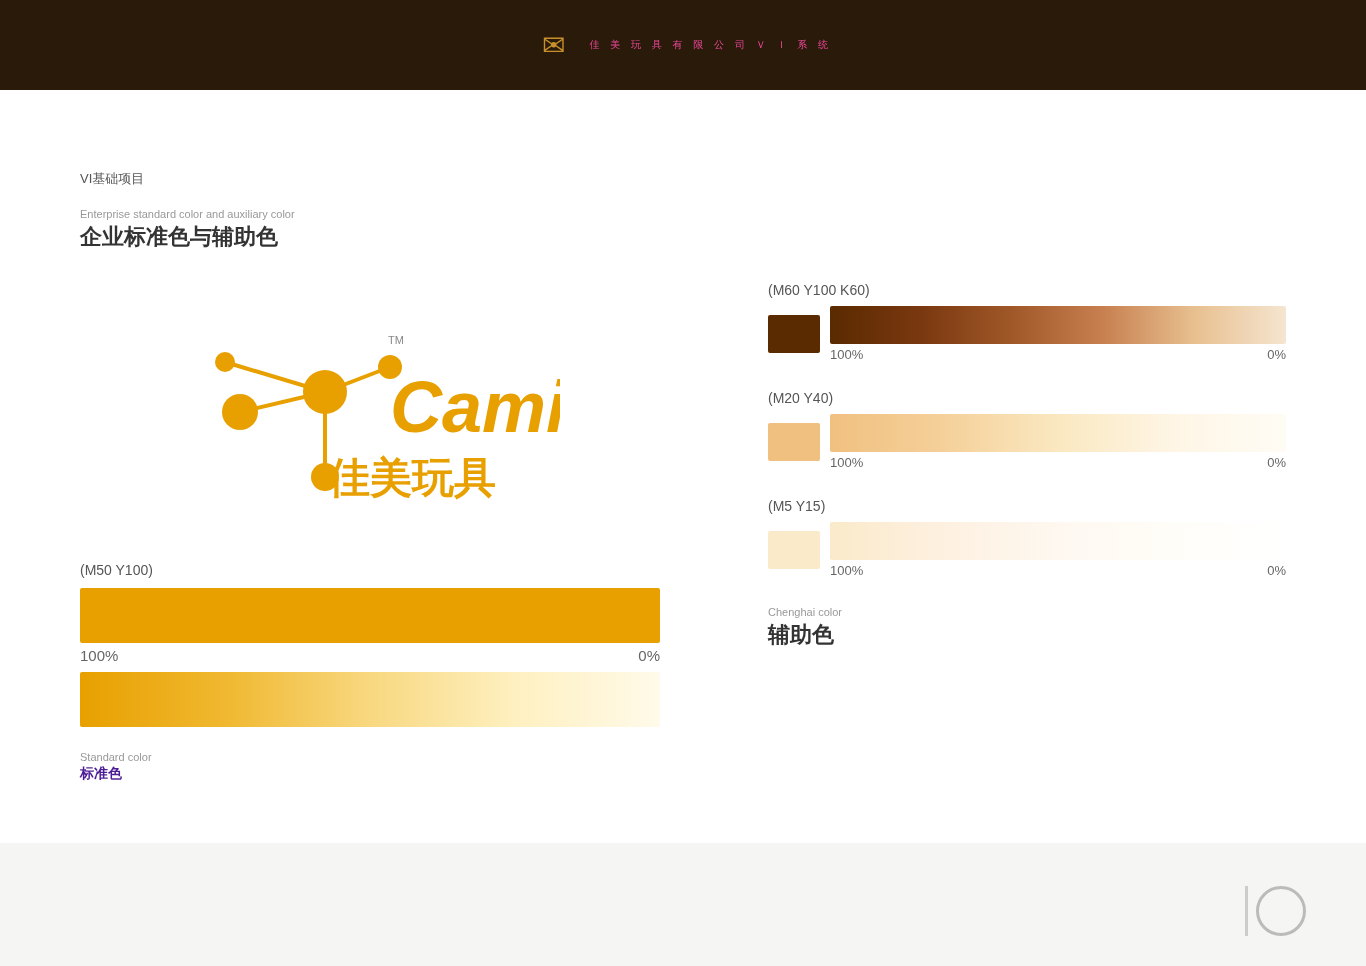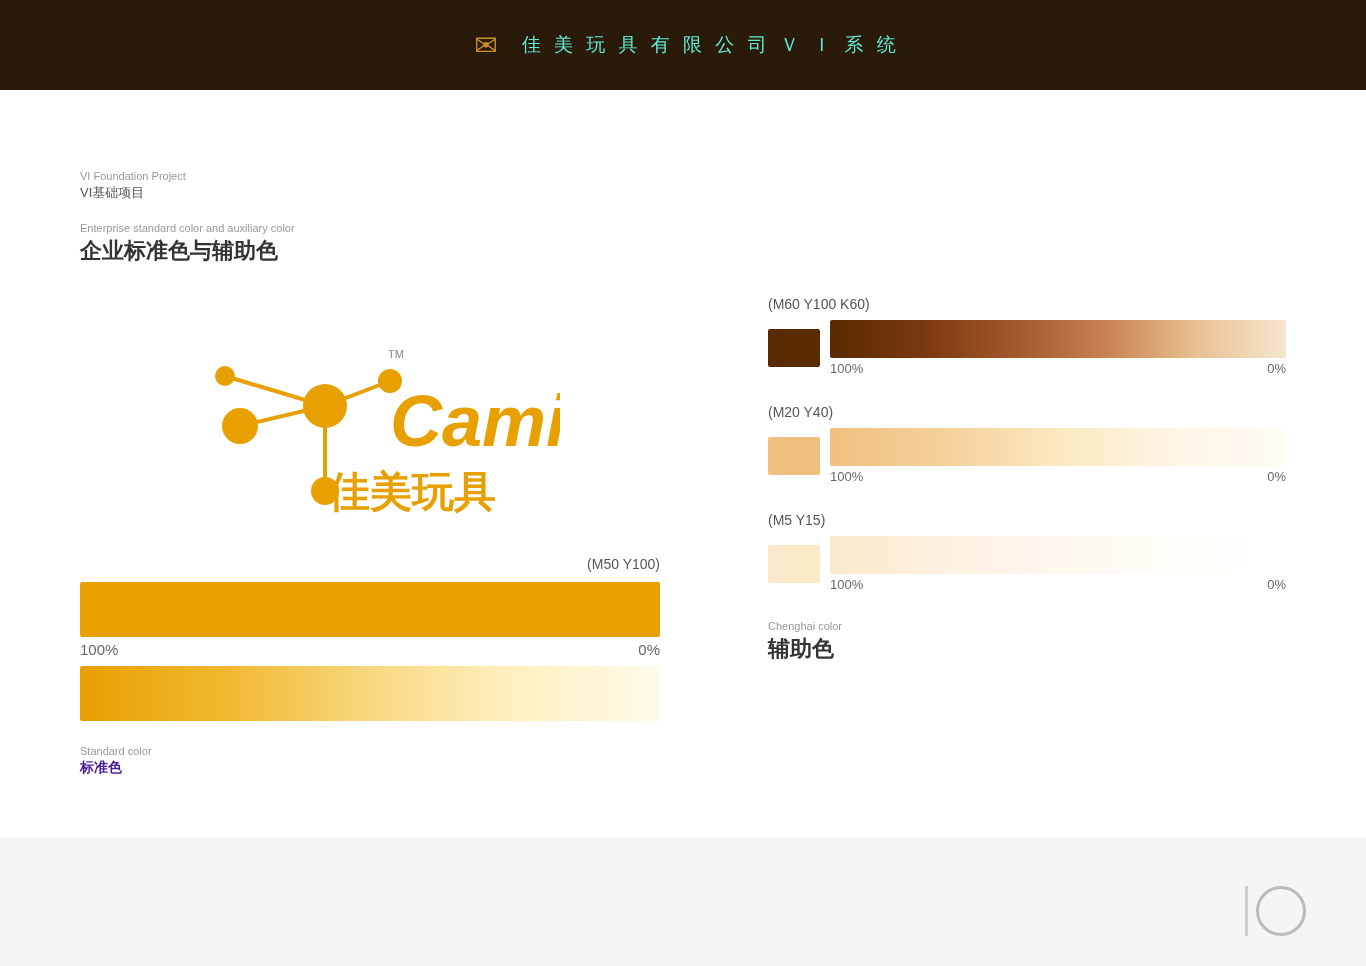--- a/index.html
+++ b/index.html
@@ -40,22 +40,22 @@
       display: flex;
       flex-direction: column;
       gap: 4px;
     }
     .header-subtitle-en {
       color: #c8a86a;
       font-size: 14px;
       letter-spacing: 0.5px;
     }
     .header-subtitle-cn {
-      color: #5eead4;
-      font-size: 19px;
+      color: #ec4899;
+      font-size: 10px;
       letter-spacing: 4px;
     }
 
     
     .main {
       background: white;
       width: 100%;
       padding: 50px 80px 60px 80px;
     }
 
@@ -99,21 +99,21 @@
     .logo-area {
       display: flex;
       align-items: center;
       justify-content: center;
       padding: 20px 0 30px 0;
       position: relative;
     }
 
     
     .color-section-left {
-      text-align: right;
+      margin-top: 20px;
     }
     .color-label {
       color: #555;
       font-size: 14px;
       margin-bottom: 10px;
     }
     .color-bar {
       height: 55px;
       border-radius: 2px;
       width: 100%;
@@ -225,21 +225,20 @@
 <div class="header">
   <span class="header-envelope">✉</span>
   <div class="header-right">
     <span class="header-subtitle-cn">佳 美 玩 具 有 限 公 司 Ｖ Ｉ 系 统</span>
   </div>
 </div>
 
 <div class="main">
 
   <div class="vi-label">
-    <div class="section-label-en">VI Foundation Project</div>
     <div class="section-label-cn">VI基础项目</div>
   </div>
 
   <div class="enterprise-label">
     <div class="section-label-en">Enterprise standard color and auxiliary color</div>
     <div class="section-label-cn" style="color:#333;font-size:22px;font-weight:bold;">企业标准色与辅助色</div>
   </div>
 
   <div class="content-row">
 

